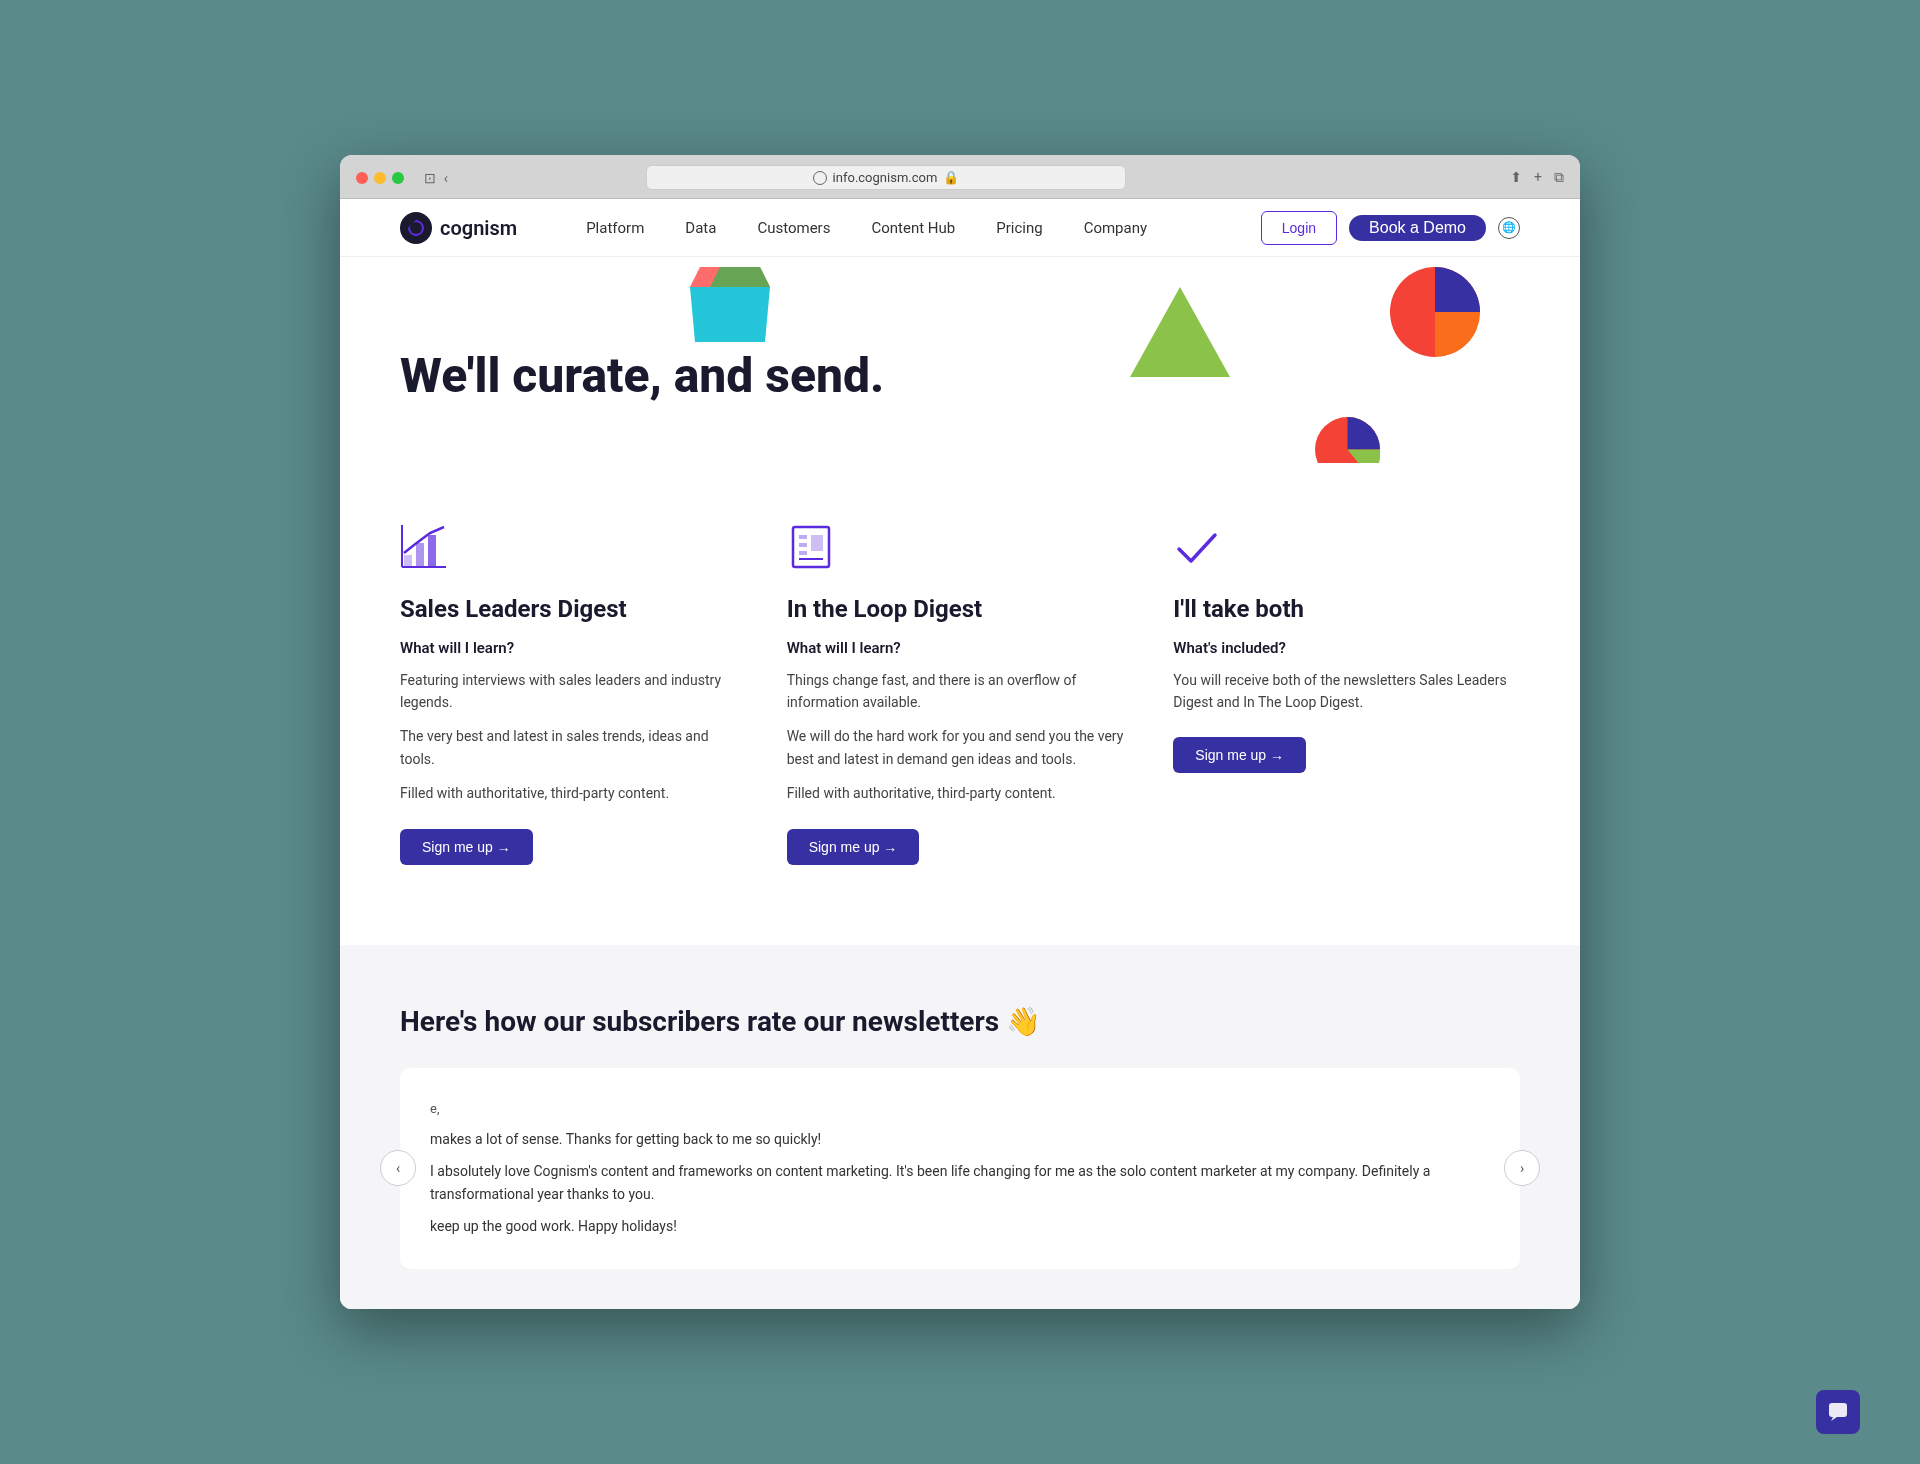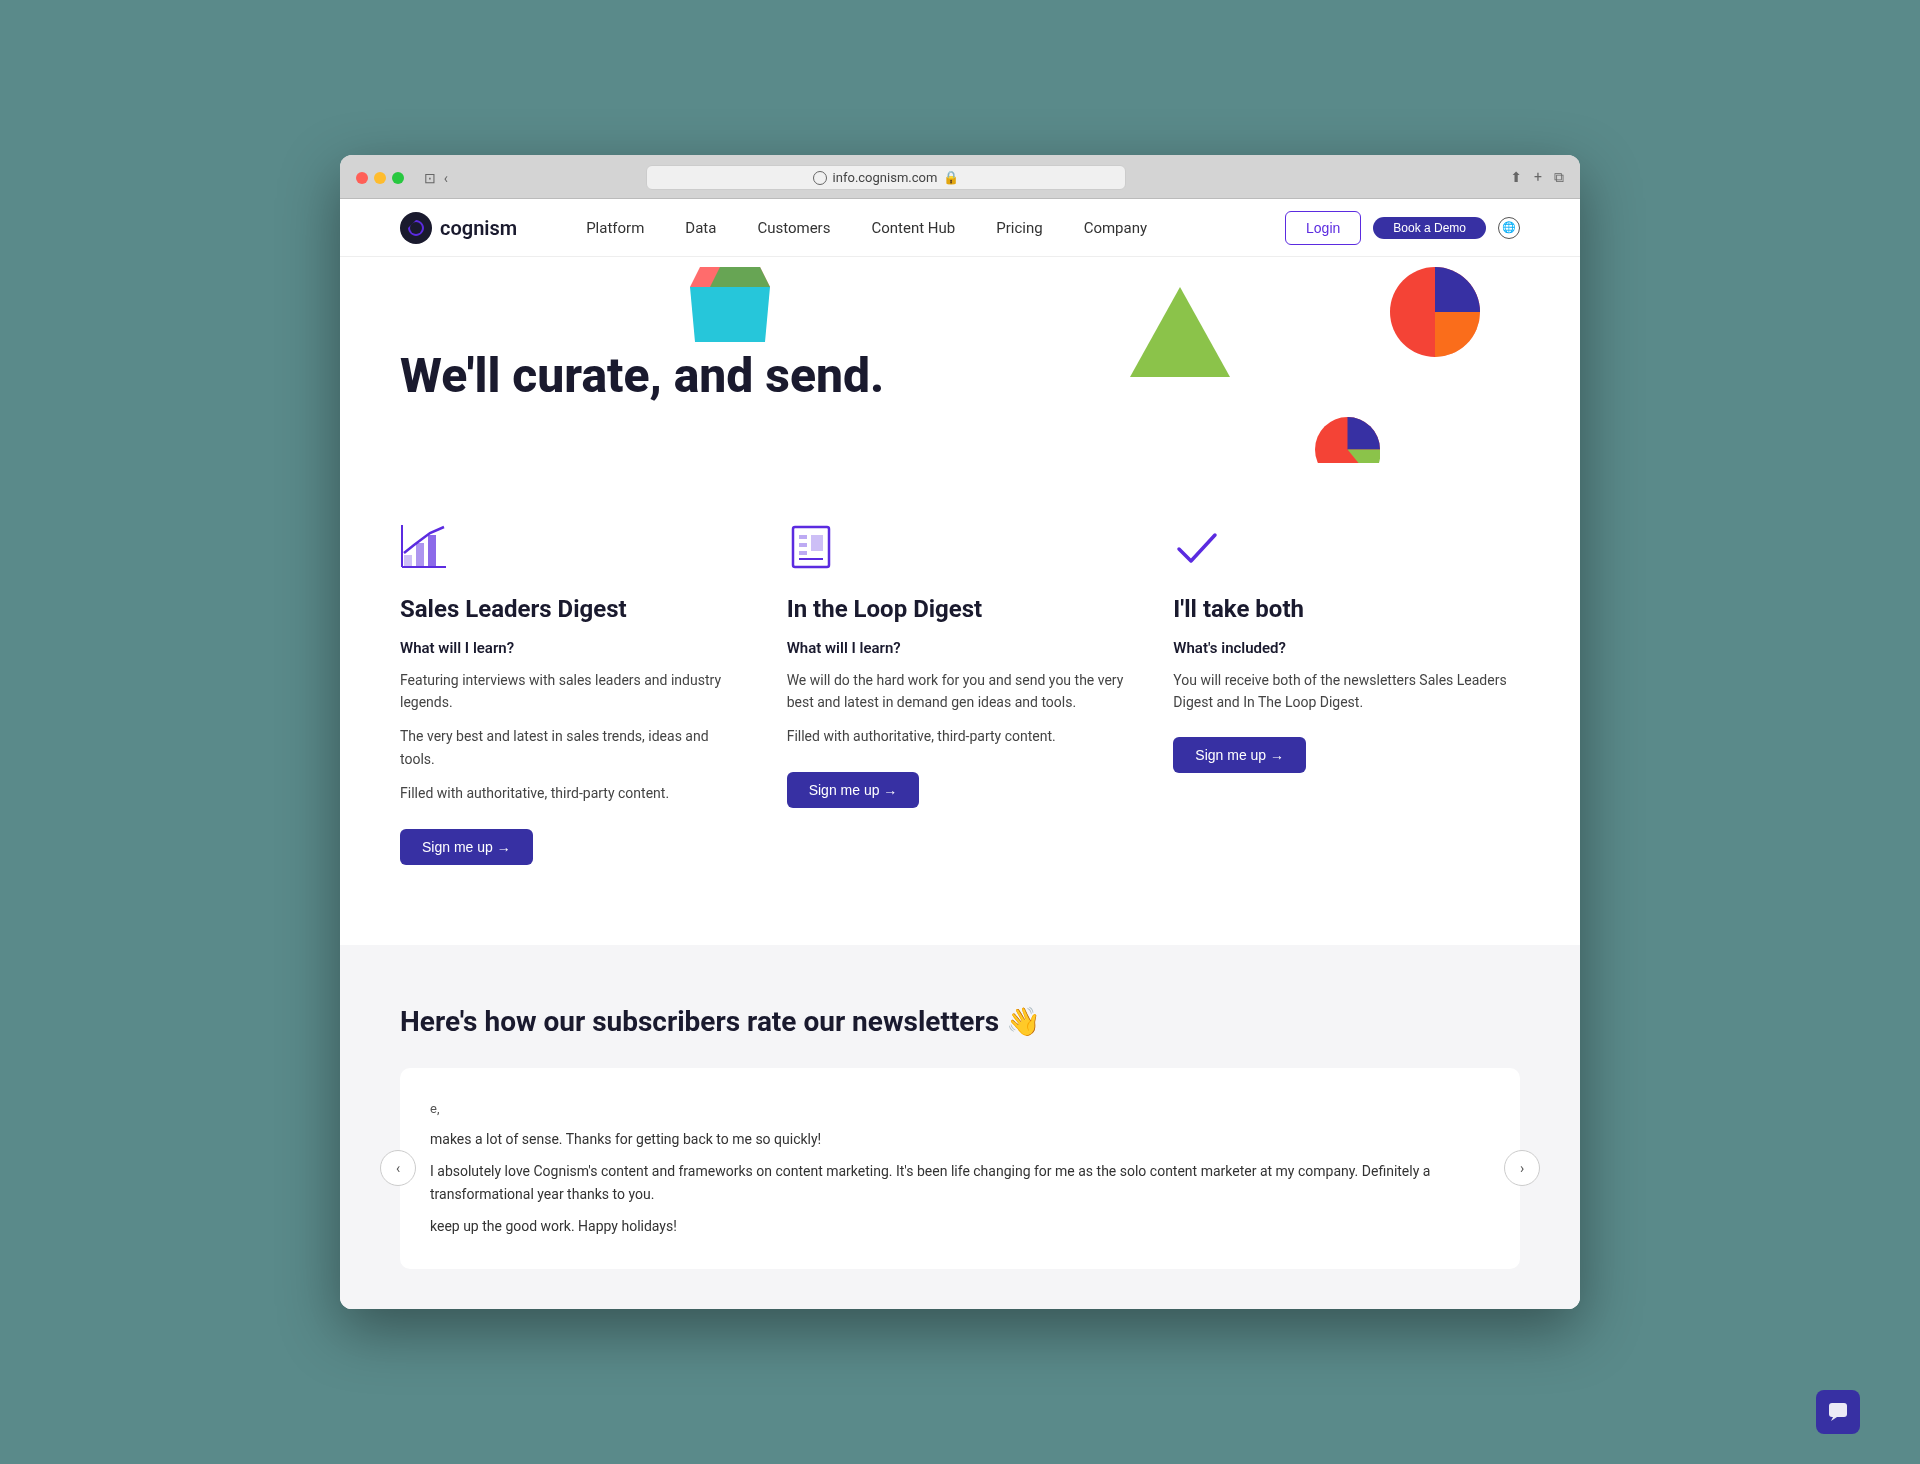--- a/index.html
+++ b/index.html
@@ -162,21 +162,21 @@
       font-weight: 500;
       cursor: pointer;
     }
 
     .btn-demo {
       background: #3730a3;
       color: white;
       border: none;
       padding: 4px 20px;
       border-radius: 16px;
-      font-size: 12px;
+      font-size: 16px;
       font-weight: 500;
       cursor: pointer;
     }
 
     .globe-nav {
       width: 22px;
       height: 22px;
       border: 1.5px solid #555;
       border-radius: 50%;
       display: flex;
@@ -464,20 +464,21 @@
         <svg class="card-icon" viewBox="0 0 48 48" fill="none">
           <rect x="6" y="4" width="36" height="40" rx="2" stroke="#5b2be0" stroke-width="2.5" fill="none"></rect>
           <rect x="12" y="12" width="8" height="4" fill="#5b2be0" opacity="0.4"></rect>
           <rect x="12" y="20" width="8" height="4" fill="#5b2be0" opacity="0.4"></rect>
           <rect x="12" y="28" width="8" height="4" fill="#5b2be0" opacity="0.4"></rect>
           <rect x="24" y="12" width="12" height="16" fill="#5b2be0" opacity="0.3"></rect>
           <line x1="12" y1="36" x2="36" y2="36" stroke="#5b2be0" stroke-width="2"></line>
         </svg>
         <h2 class="card-title">In the Loop Digest</h2>
         <p class="card-subtitle">What will I learn?</p>
+        <p class="card-text">Things change fast, and there is an overflow of information available.</p>
         <p class="card-text">We will do the hard work for you and send you the very best and latest in demand gen ideas and tools.</p>
         <p class="card-text">Filled with authoritative, third-party content.</p>
         <button class="btn-signup">Sign me up →</button>
       </div>
 
       <div class="card">
         
         <svg class="card-icon" viewBox="0 0 48 48" fill="none">
           <polyline points="6,26 18,38 42,12" stroke="#5b2be0" stroke-width="3.5" fill="none" stroke-linecap="round" stroke-linejoin="round"></polyline>
         </svg>

